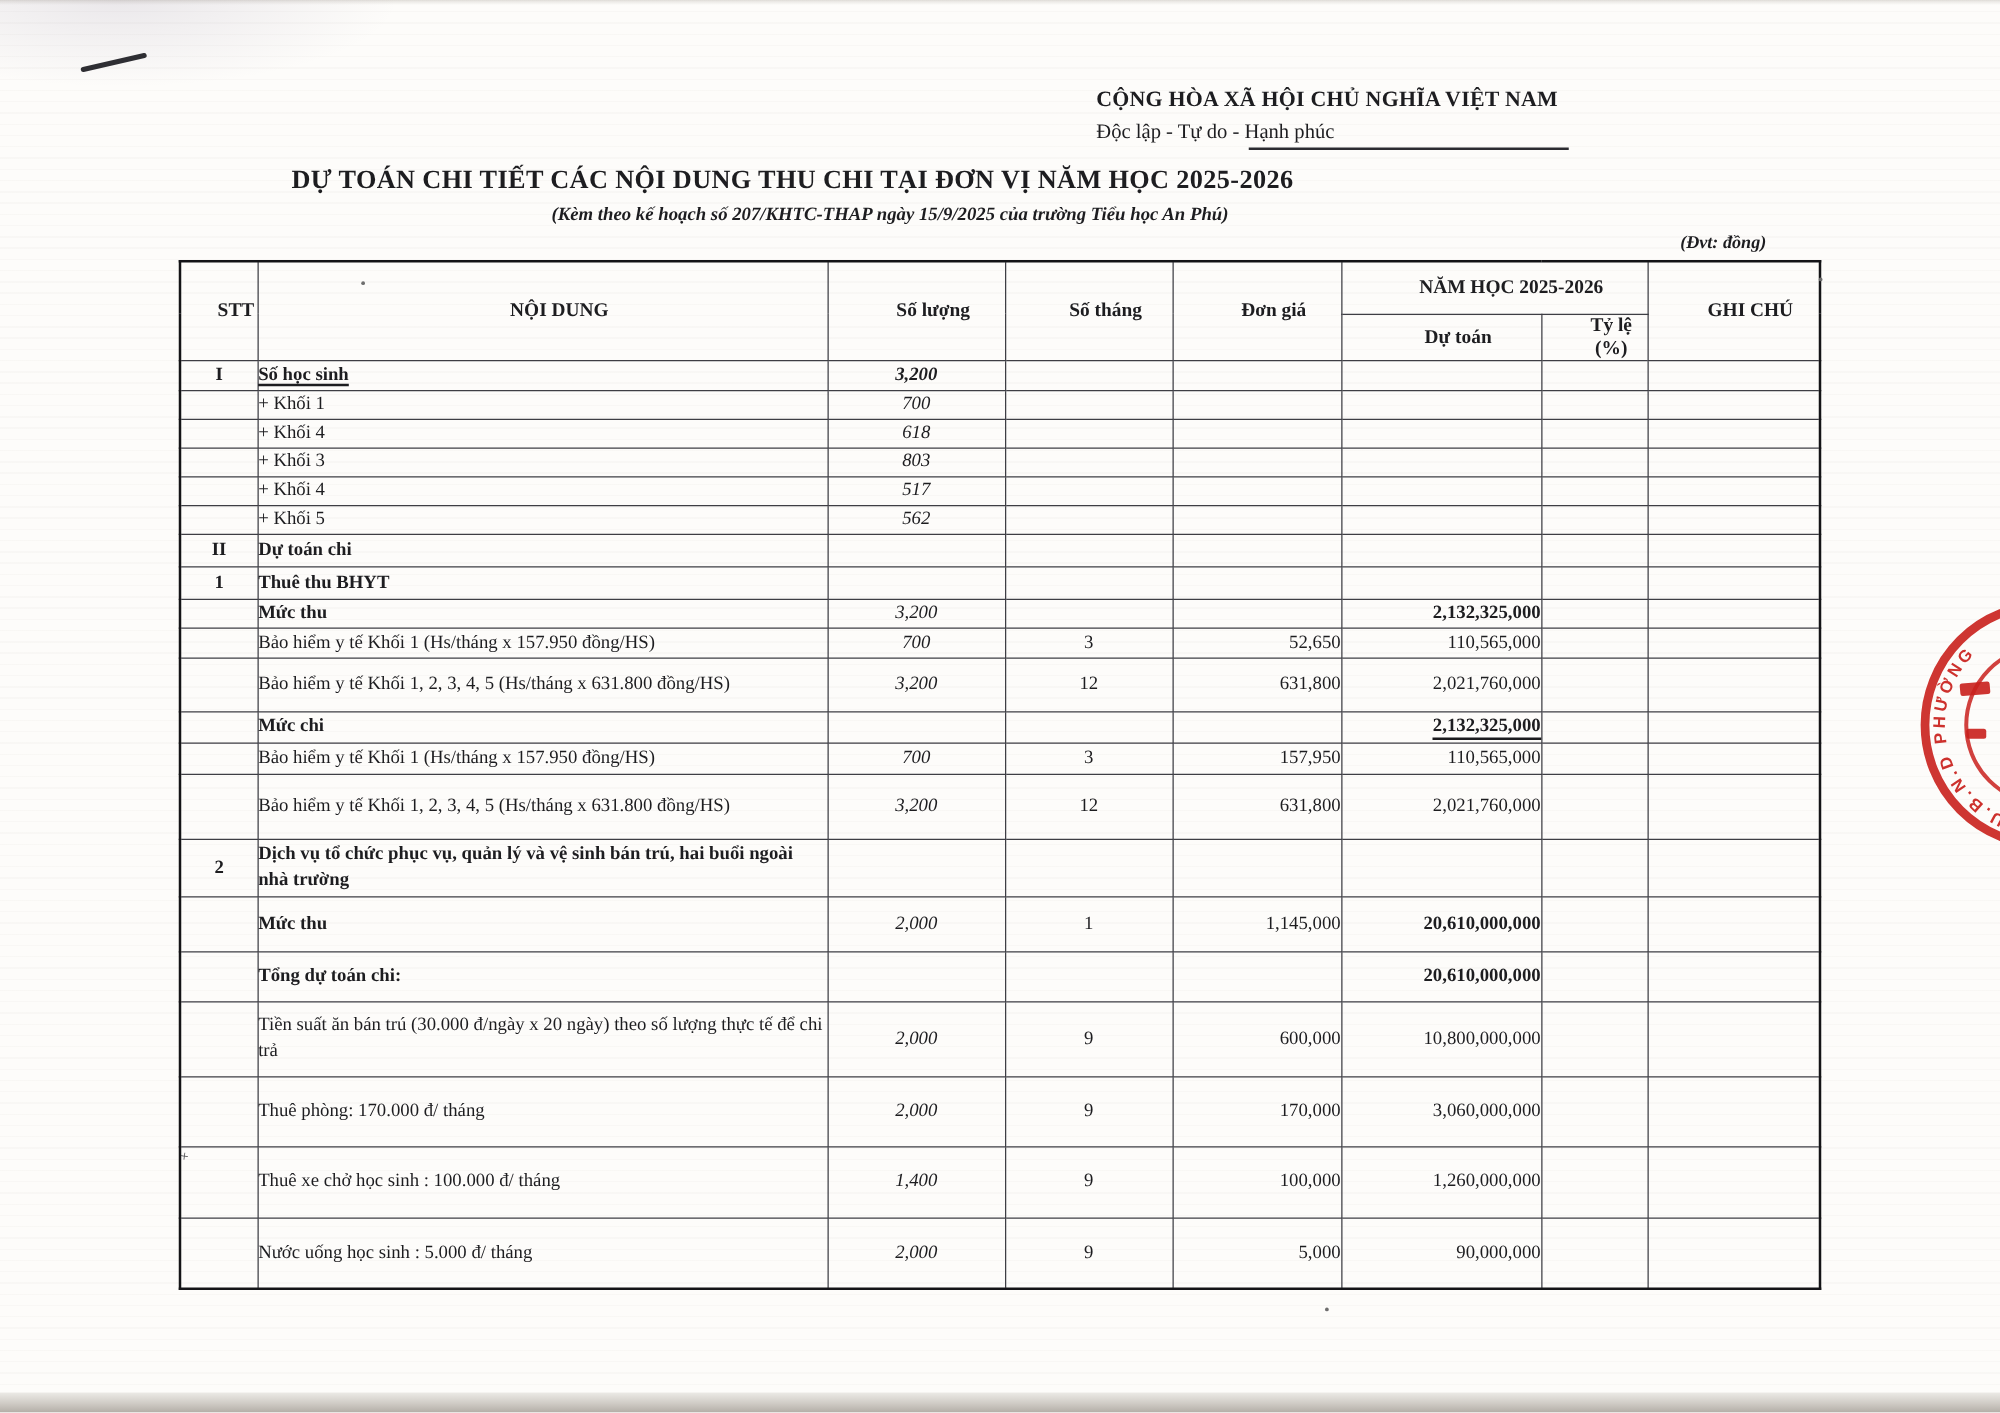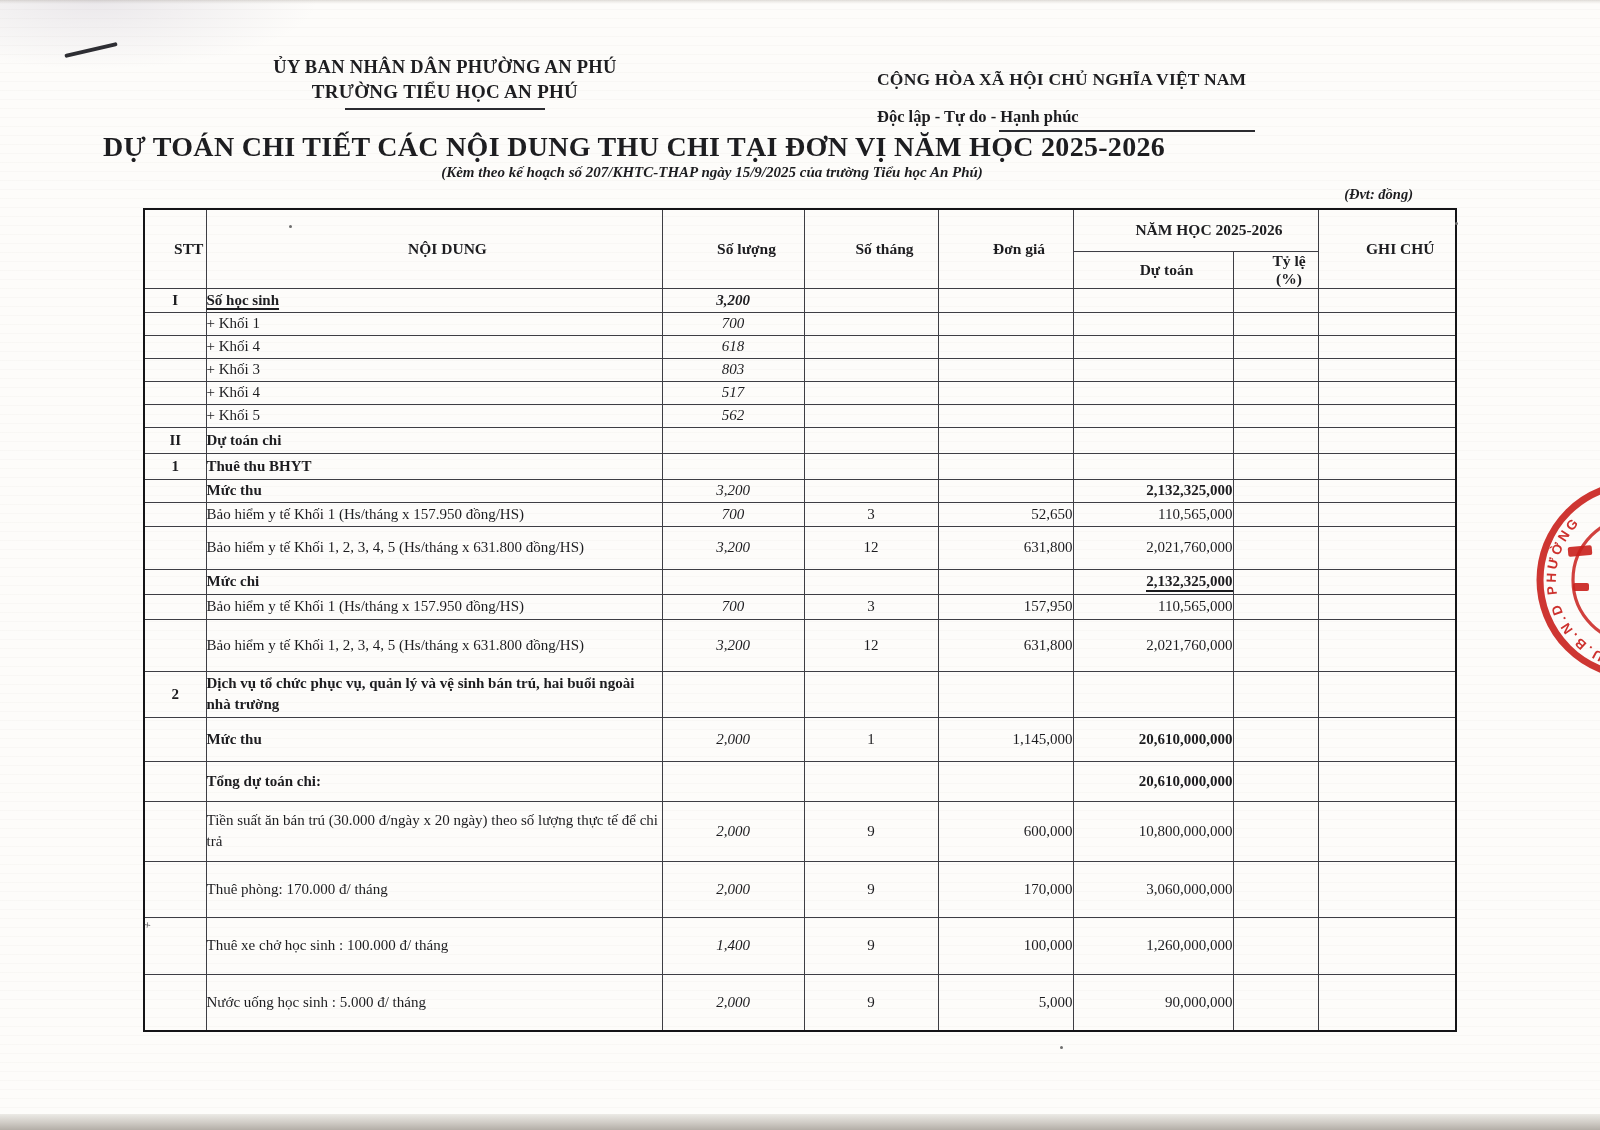--- a/index.html
+++ b/index.html
@@ -25,25 +25,25 @@
   .pen-plus{position:absolute;left:144px;top:918px;font-size:12px;color:#46464a;transform:rotate(8deg);}
   .speck{position:absolute;width:3px;height:3px;border-radius:50%;background:#6e6e6e;}
 
   .hdr-left{position:absolute;left:165px;top:57px;width:560px;text-align:center;}
   .hdr-left .l1{font-size:18.5px;font-weight:bold;letter-spacing:.3px;}
   .hdr-left .l2{font-size:19px;font-weight:bold;margin-top:3px;letter-spacing:.3px;}
   .hdr-left .rule{width:200px;height:2px;background:#2b2b30;margin:5px auto 0;}
 
   .hdr-right{position:absolute;left:877px;top:69px;width:500px;}
   .hdr-right .l1{font-size:17.5px;font-weight:bold;letter-spacing:.2px;}
-  .hdr-right .l2{font-size:16.5px;font-weight:bold;margin-top:17px;}
+  .hdr-right .l2{font-size:16.5px;font-weight:normal;margin-top:5px;}
   .hdr-right .rule{width:256px;height:2px;background:#2b2b30;margin:3px auto 0;}
 
   .doc-title{position:absolute;left:0;top:131px;width:1268px;text-align:center;
-    font-size:28px;font-weight:bold;letter-spacing:.3px;}
+    font-size:21px;font-weight:bold;letter-spacing:.3px;}
   .doc-subtitle{position:absolute;left:0;top:164px;width:1424px;text-align:center;
     font-size:15px;font-weight:bold;font-style:italic;}
   .unit-note{position:absolute;left:1230px;top:186px;width:183px;text-align:right;
     font-size:14.5px;font-weight:bold;font-style:italic;}
 
   table.budget{
     position:absolute;left:143px;top:208px;width:1312px;
     border-collapse:collapse;table-layout:fixed;
     border:2.5px solid #141417;
   }
@@ -66,25 +66,20 @@
 </style>
 </head>
 <body>
 
 <div id="page">
 
   <div class="scan-wash"></div>
   <div class="top-fringe"></div>
   <div class="pen-dash"></div>
 
-  <div class="hdr-left">
-    <div class="l1">ỦY BAN NHÂN DÂN PHƯỜNG AN PHÚ</div>
-    <div class="l2">TRƯỜNG TIỂU HỌC AN PHÚ</div>
-    <div class="rule"></div>
-  </div>
 
   <div class="hdr-right">
     <div class="l1">CỘNG HÒA XÃ HỘI CHỦ NGHĨA VIỆT NAM</div>
     <div class="l2">Độc lập - Tự do - Hạnh phúc</div>
     <div class="rule"></div>
   </div>
 
   <div class="doc-title">DỰ TOÁN CHI TIẾT CÁC NỘI DUNG THU CHI TẠI ĐƠN VỊ NĂM HỌC 2025-2026</div>
   <div class="doc-subtitle">(Kèm theo kế hoạch số 207/KHTC-THAP ngày 15/9/2025 của trường Tiểu học An Phú)</div>
   <div class="unit-note">(Đvt: đồng)</div>

